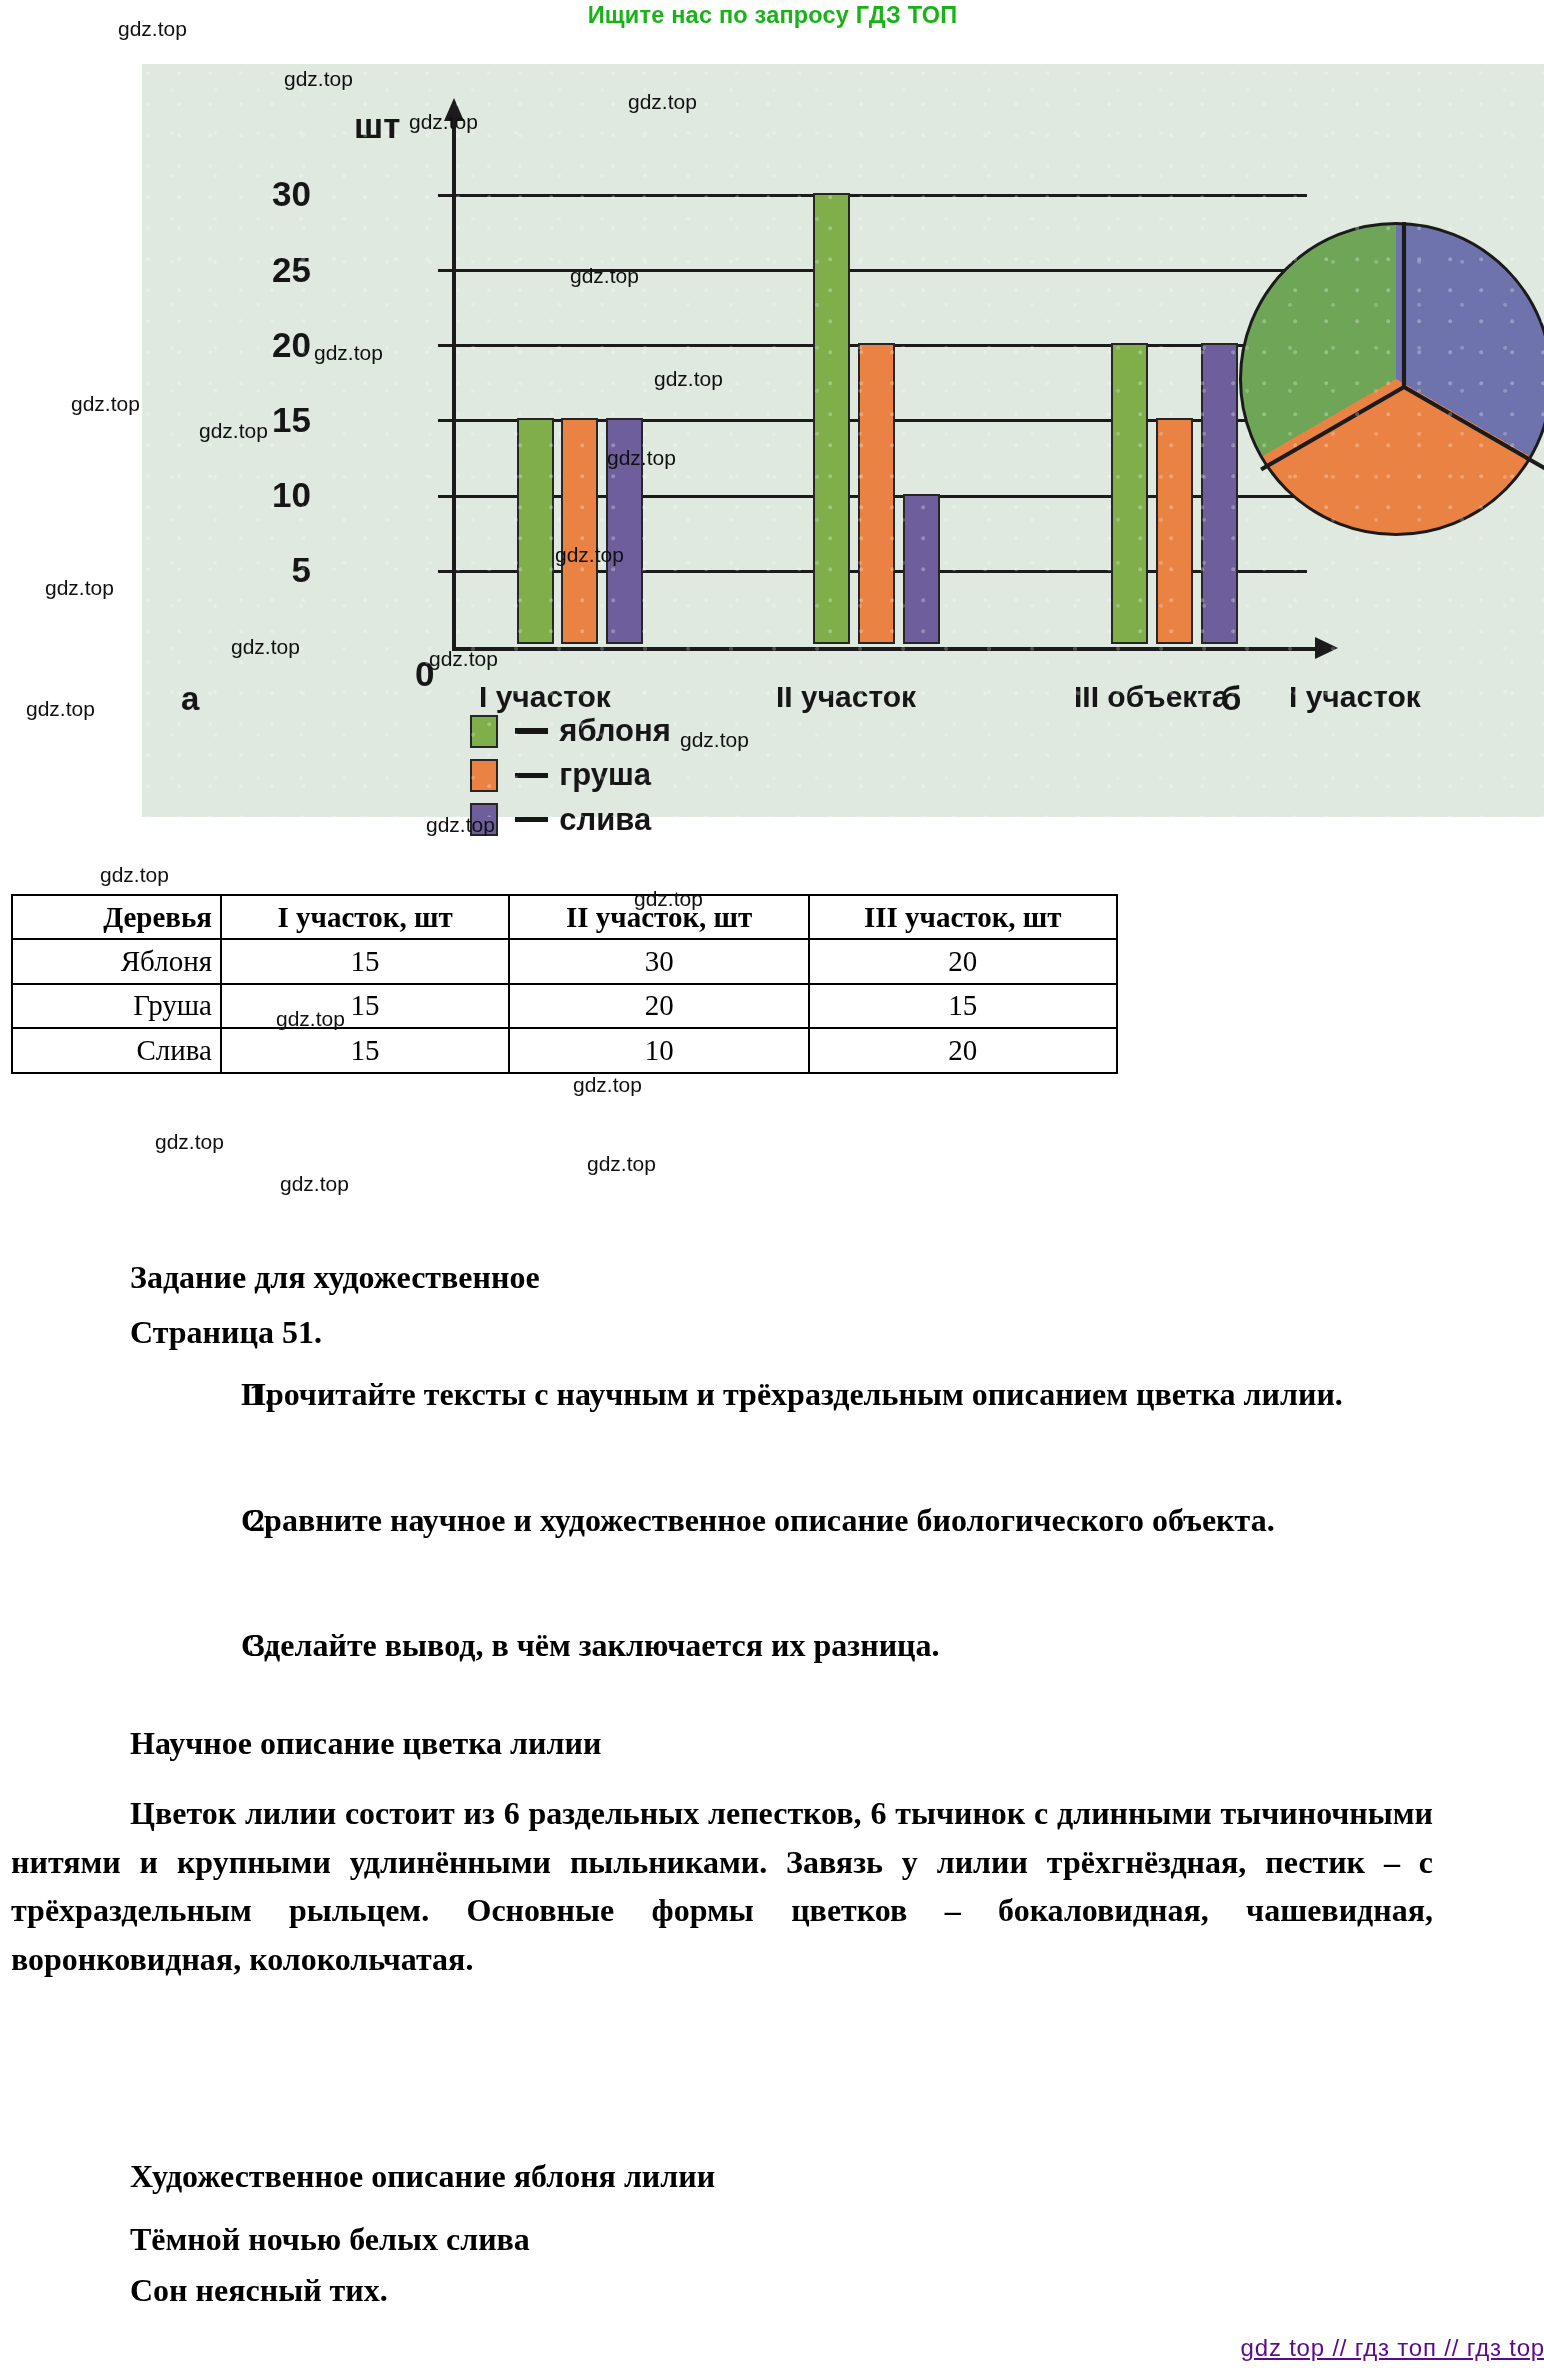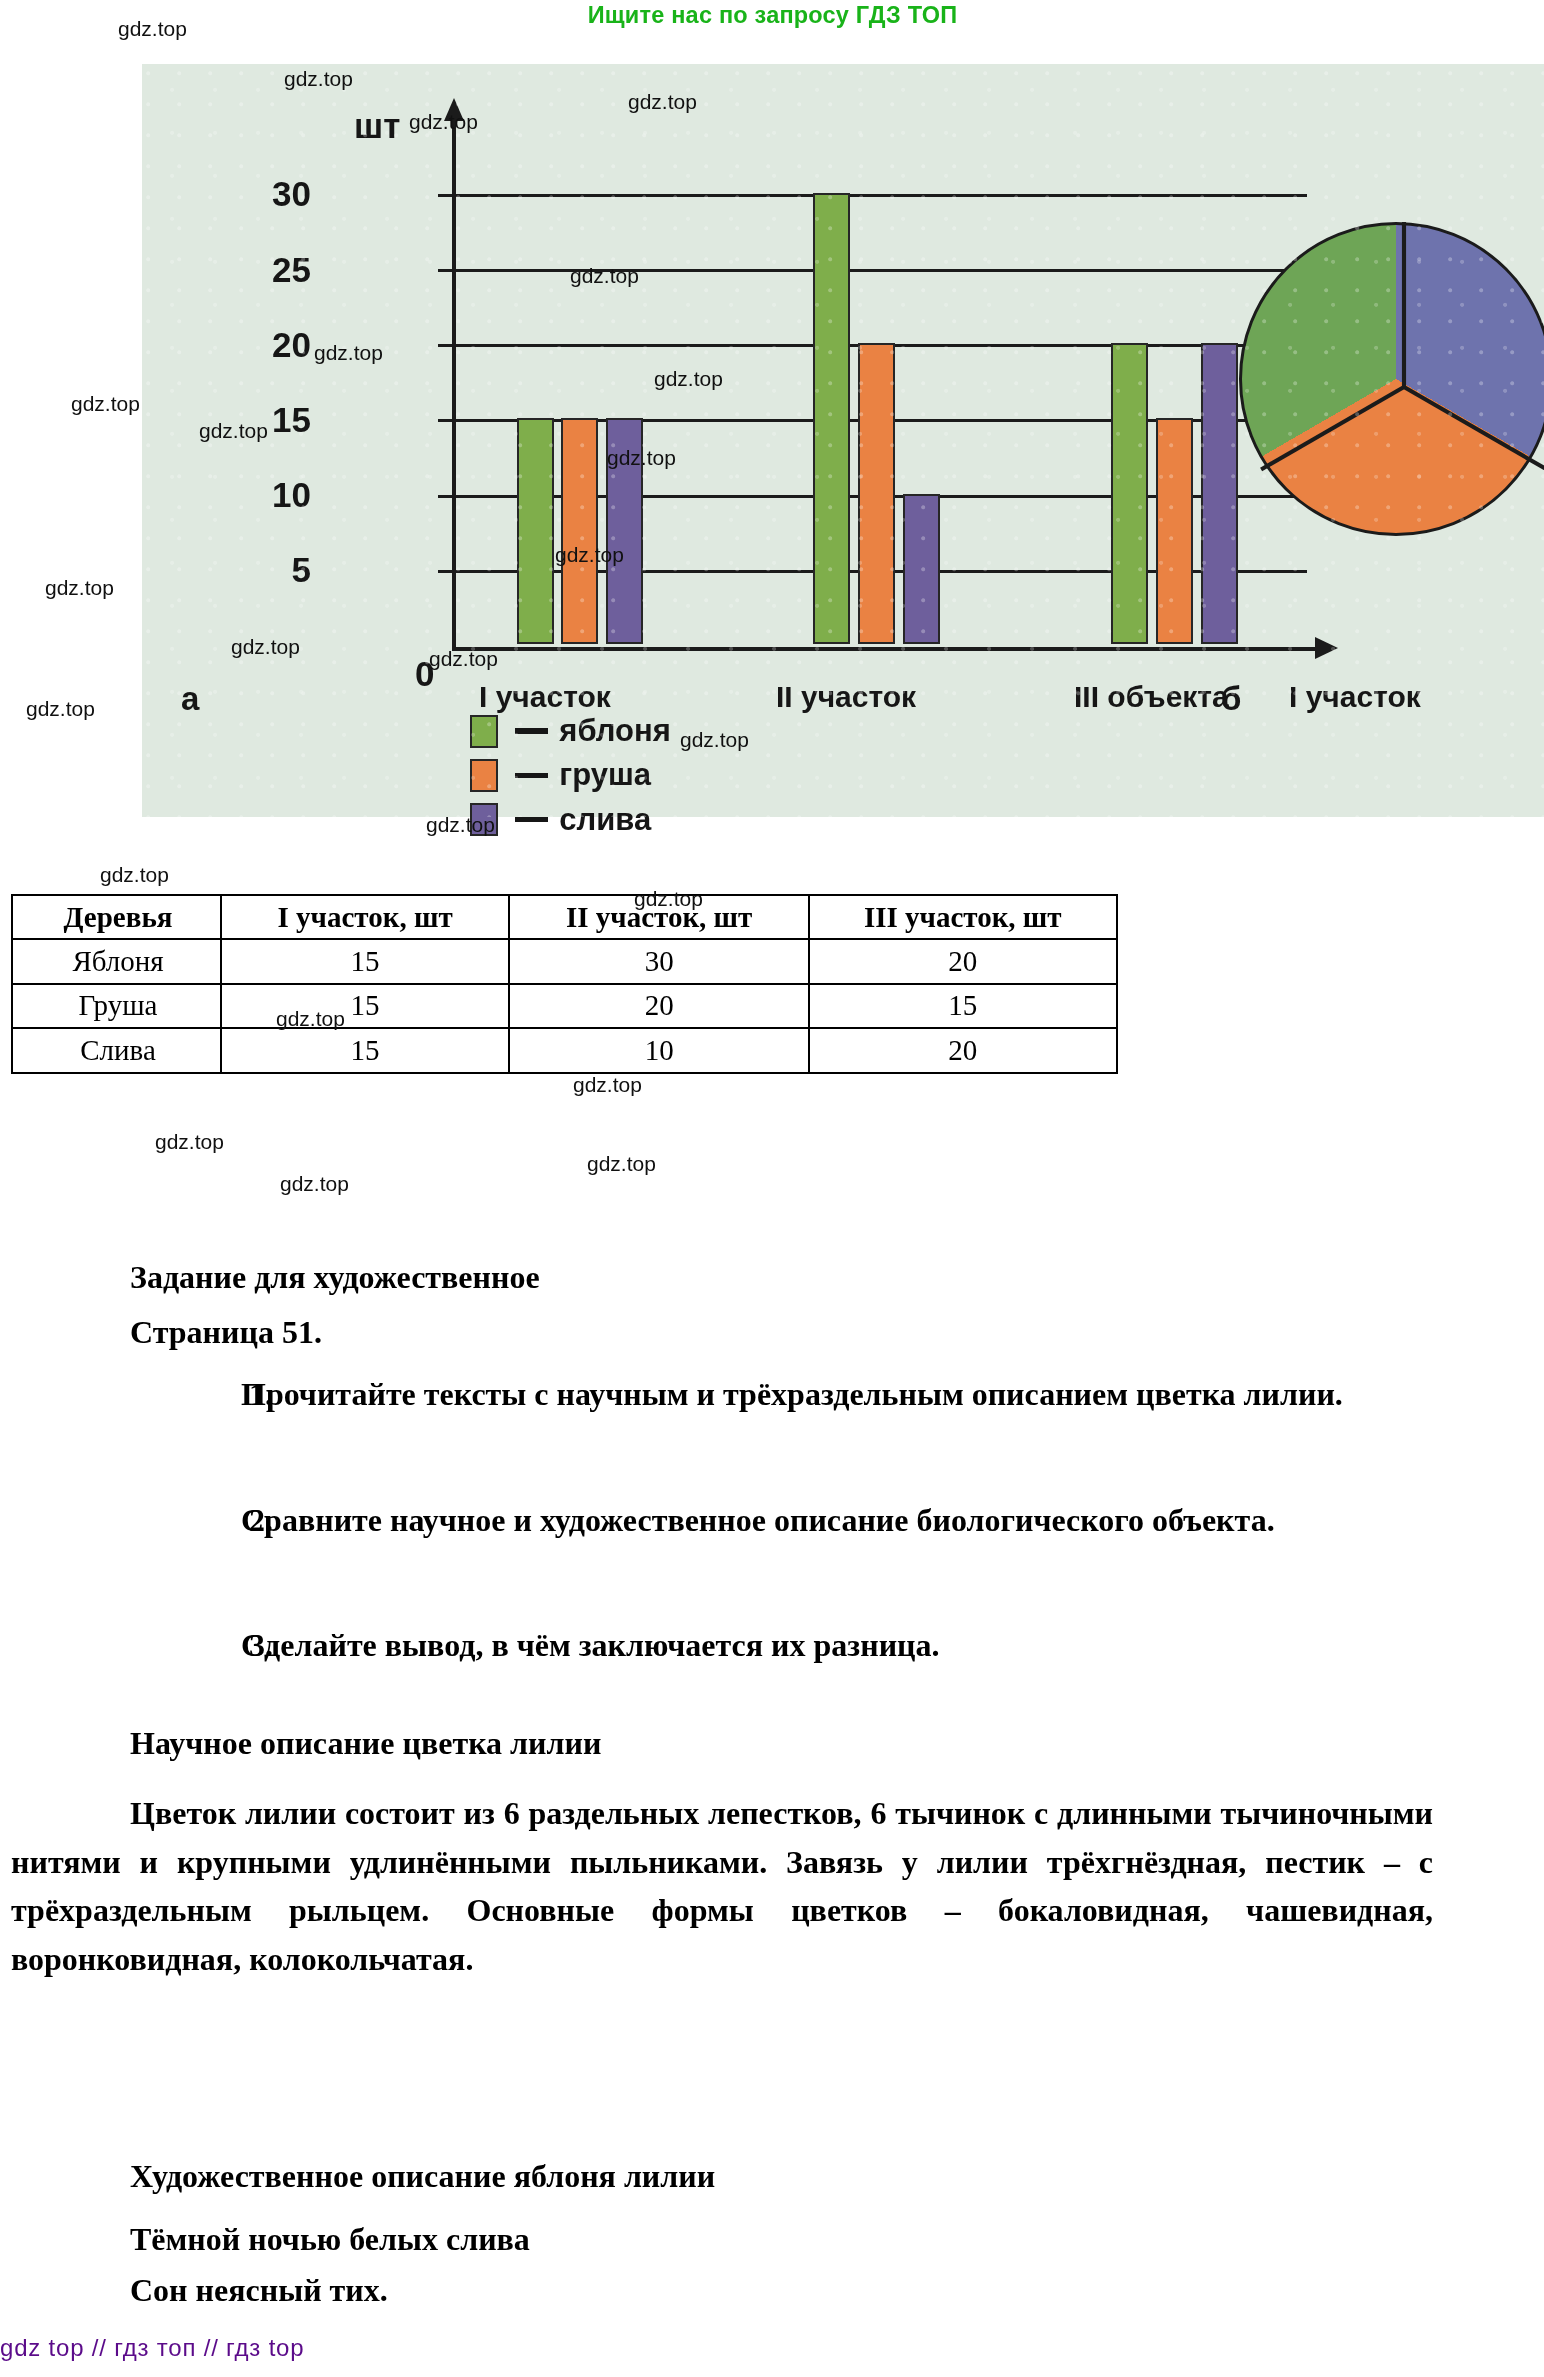--- a/index.html
+++ b/index.html
@@ -247,21 +247,21 @@
     border-collapse: collapse;
     font-family: "Liberation Serif", serif;
   }
   #tree-table th, #tree-table td {
     border: 2.4px solid #000;
     font-size: 29px;
     padding: 4.7px 7.8px;
     color: #000;
   }
   #tree-table th:first-child, #tree-table td:first-child {
-    text-align: center;
+    text-align: right;
     padding-left: 11px;
     width: 188px;
   }
   #tree-table th {
     font-weight: 700;
     text-align: center;
   }
   #tree-table td { text-align: center; font-weight: 400; }
   #tree-table th:nth-child(2), #tree-table td:nth-child(2) { width: 271px; }
   #tree-table th:nth-child(3), #tree-table td:nth-child(3) { width: 282px; }
@@ -291,25 +291,26 @@
     white-space: nowrap;
   }
   .num { display: inline-block; width: 111px; }
 
   
   #footer {
     position: absolute;
     left: 0;
     top: 2334px;
     width: 1545px;
-    text-align: left;
+    text-align: right;
     font-family: "Liberation Sans", sans-serif;
     font-size: 24px;
     color: #5b0b8a;
     letter-spacing: 0.8px;
+    text-decoration: underline;
   }
 </style>
 </head>
 <body>
 
 <div id="promo">Ищите нас по запросу ГДЗ ТОП</div>
 
 <div id="figure">
 
   <div id="letter-a">а</div>

